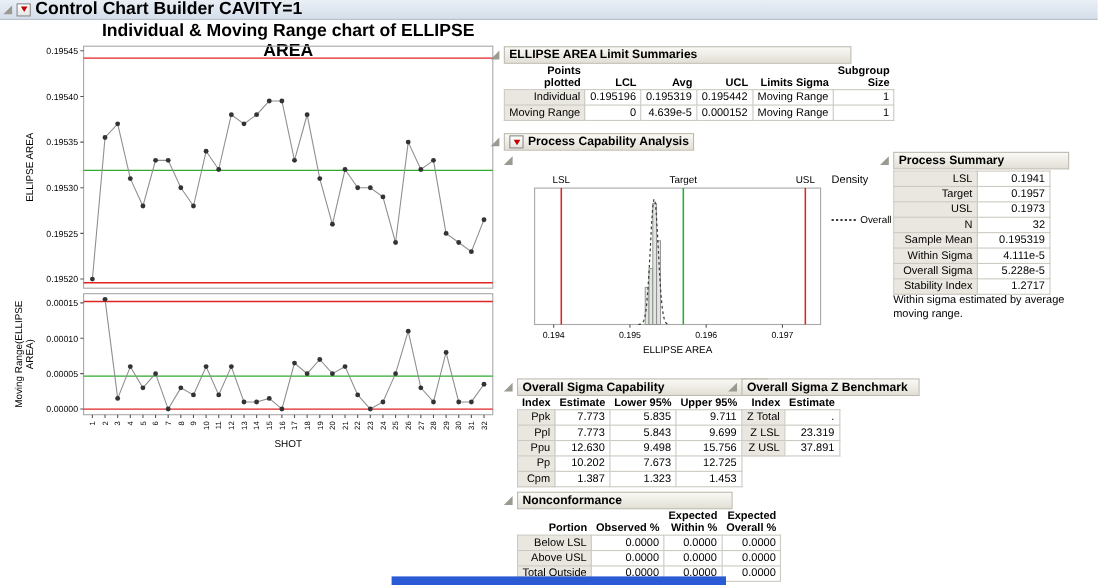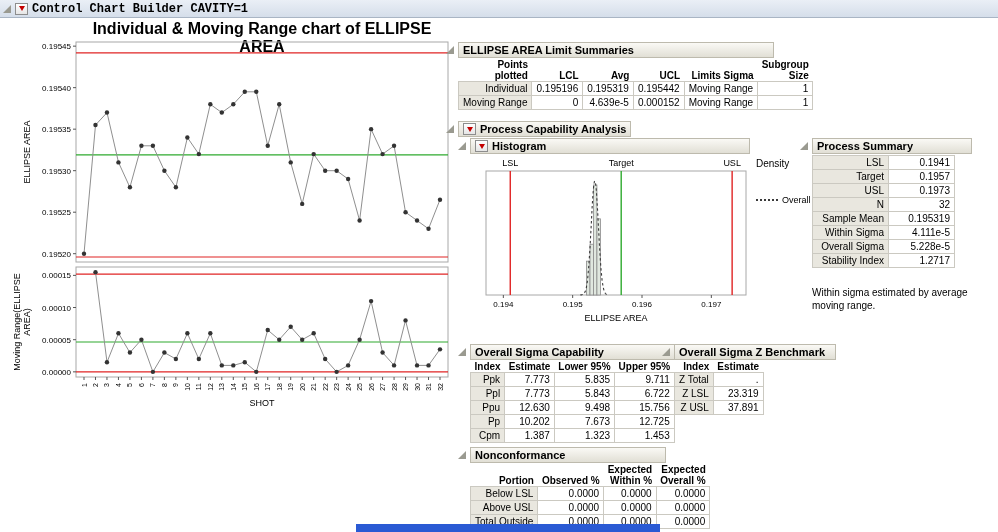--- a/index.html
+++ b/index.html
@@ -3,21 +3,21 @@
 <meta charset="utf-8">
 <style>
   * { margin:0; padding:0; box-sizing:border-box; }
   html,body { width:998px; height:532px; overflow:hidden; }
   body { font-family:"Liberation Sans","DejaVu Sans",sans-serif; background:#fff; color:#000; }
   .app { position:relative; width:998px; height:532px; background:#fff; }
 
   .titlebar { position:absolute; left:0; top:0; width:998px; height:18px;
     background:linear-gradient(#eaeff6,#d5deea); border-bottom:1px solid #a9b5c4;
     display:flex; align-items:center; gap:4px; padding-left:3px; }
-  .titlebar .title { font-size:12px; font-weight:bold;font-family:Liberation Mono, monospace; }
+  .titlebar .title { font-size:16px; font-weight:bold; }
 
   .disc { width:0; height:0; border-left:8px solid transparent; border-bottom:8px solid #9a9a90; display:inline-block; }
   .disc.abs { position:absolute; }
 
   .rtb { width:13px; height:12px; background:linear-gradient(#ffffff,#e6e6e6);
     border:1px solid #8d8d8d; display:inline-flex; align-items:center; justify-content:center; flex:none; }
   .rtb .tri { width:0; height:0; border-left:3px solid transparent; border-right:3px solid transparent; border-top:5px solid #c40000; }
 
   .hdr { position:absolute; height:16px; background:linear-gradient(#faf9f5,#e1dfd5);
     border:1px solid #bdbaad; display:flex; align-items:center; gap:4px; padding:0 4px;
@@ -28,21 +28,21 @@
   table.jmp { position:absolute; border-collapse:collapse; font-size:10px; background:#fff; }
   .jmp th { font-weight:bold; padding:0 4px; text-align:right; white-space:pre-line;
     vertical-align:bottom; line-height:11px; }
   .jmp th:first-child { text-align:right; }
   .jmp td { border:1px solid #cbc9c1; padding:0 4px; text-align:right; height:13px;
     line-height:13px; white-space:nowrap; }
   .jmp td:first-child { background:#e9e7df; text-align:right; }
   table.ps td:first-child { text-align:right; min-width:76px; }
   table.ps td:last-child { min-width:66px; }
 
-  .note { position:absolute; font-size:10px; width:178px; line-height:13px;margin-top:20px; }
+  .note { position:absolute; font-size:10px; width:178px; line-height:13px; }
 
   .legend { position:absolute; font-size:10px; }
   .legend .lg-title { margin-bottom:4px; }
   .legend .lg-row { display:flex; align-items:center; gap:4px; font-size:9px;margin-top:26px; }
   .lg-dotted { display:inline-block; width:22px; height:0; border-top:2px dotted #3a3a3a; }
 
   .taskbar-frag { position:absolute; background:#2a5ad4; }
   svg text { font-family:"Liberation Sans","DejaVu Sans",sans-serif; }
 </style>
 </head>
@@ -262,26 +262,20 @@
 
   <span class="disc abs" style="left:446px;top:125px"></span>
   <div class="hdr" style="left:458px;top:121px">
     <span class="rtb">
         <span class="tri"></span>
       </span>
     <span>Process Capability Analysis</span>
   </div>
 
   <span class="disc abs" style="left:458px;top:142px"></span>
-  <div class="hdr" style="left:470px;top:138px;width:280px">
-    <span class="rtb">
-        <span class="tri"></span>
-      </span>
-    <span>Histogram</span>
-  </div>
   <svg id="hist-svg" style="position:absolute;left:470px;top:155px" width="300" height="172">
       <rect x="16" y="16" width="260" height="124" fill="none" stroke="#a8a8a8"></rect>
       <text x="40.2666666666659" y="11" font-size="9" fill="#000" text-anchor="middle">LSL</text>
       <text x="151.2000000000004" y="11" font-size="9" fill="#000" text-anchor="middle">Target</text>
       <text x="262.133333333333" y="11" font-size="9" fill="#000" text-anchor="middle">USL</text>
       <rect x="116.53333333333372" y="106.15384615384616" width="3.466666666666285" height="33.84615384615385" fill="#e0e7df" stroke="#8a8a8a" stroke-width="0.8"></rect>
       <rect x="120" y="89.23076923076923" width="3.4666666666662707" height="50.769230769230774" fill="#e0e7df" stroke="#8a8a8a" stroke-width="0.8"></rect>
       <rect x="123.46666666666627" y="30" width="3.4666666666682175" height="110" fill="#e0e7df" stroke="#8a8a8a" stroke-width="0.8"></rect>
       <rect x="126.93333333333449" y="63.846153846153854" width="3.466666666666285" height="76.15384615384615" fill="#e0e7df" stroke="#8a8a8a" stroke-width="0.8"></rect>
       <line x1="40.2666666666659" y1="16" x2="40.2666666666659" y2="140" stroke="#e02424" stroke-width="1.4"></line>
@@ -366,21 +360,21 @@
         <tr>
           <td>Ppk</td>
           <td>7.773</td>
           <td>5.835</td>
           <td>9.711</td>
         </tr>
         <tr>
           <td>Ppl</td>
           <td>7.773</td>
           <td>5.843</td>
-          <td>6.722</td>
+          <td>9.699</td>
         </tr>
         <tr>
           <td>Ppu</td>
           <td>12.630</td>
           <td>9.498</td>
           <td>15.756</td>
         </tr>
         <tr>
           <td>Pp</td>
           <td>10.202</td>

